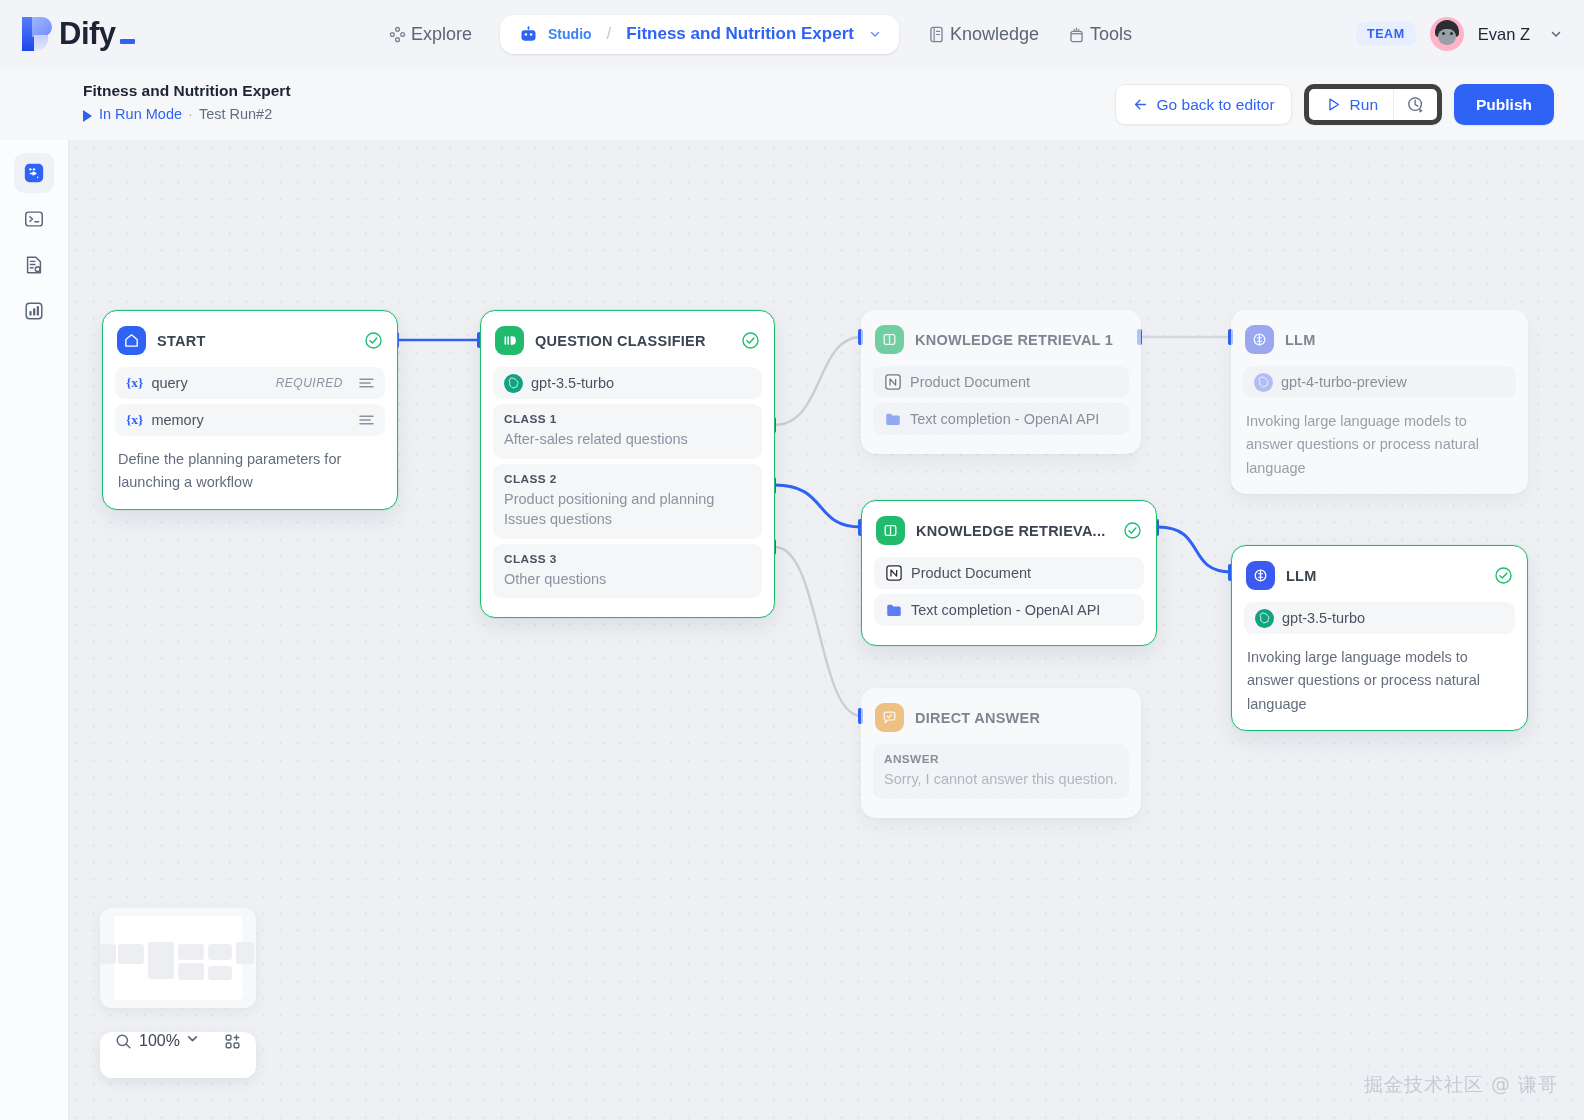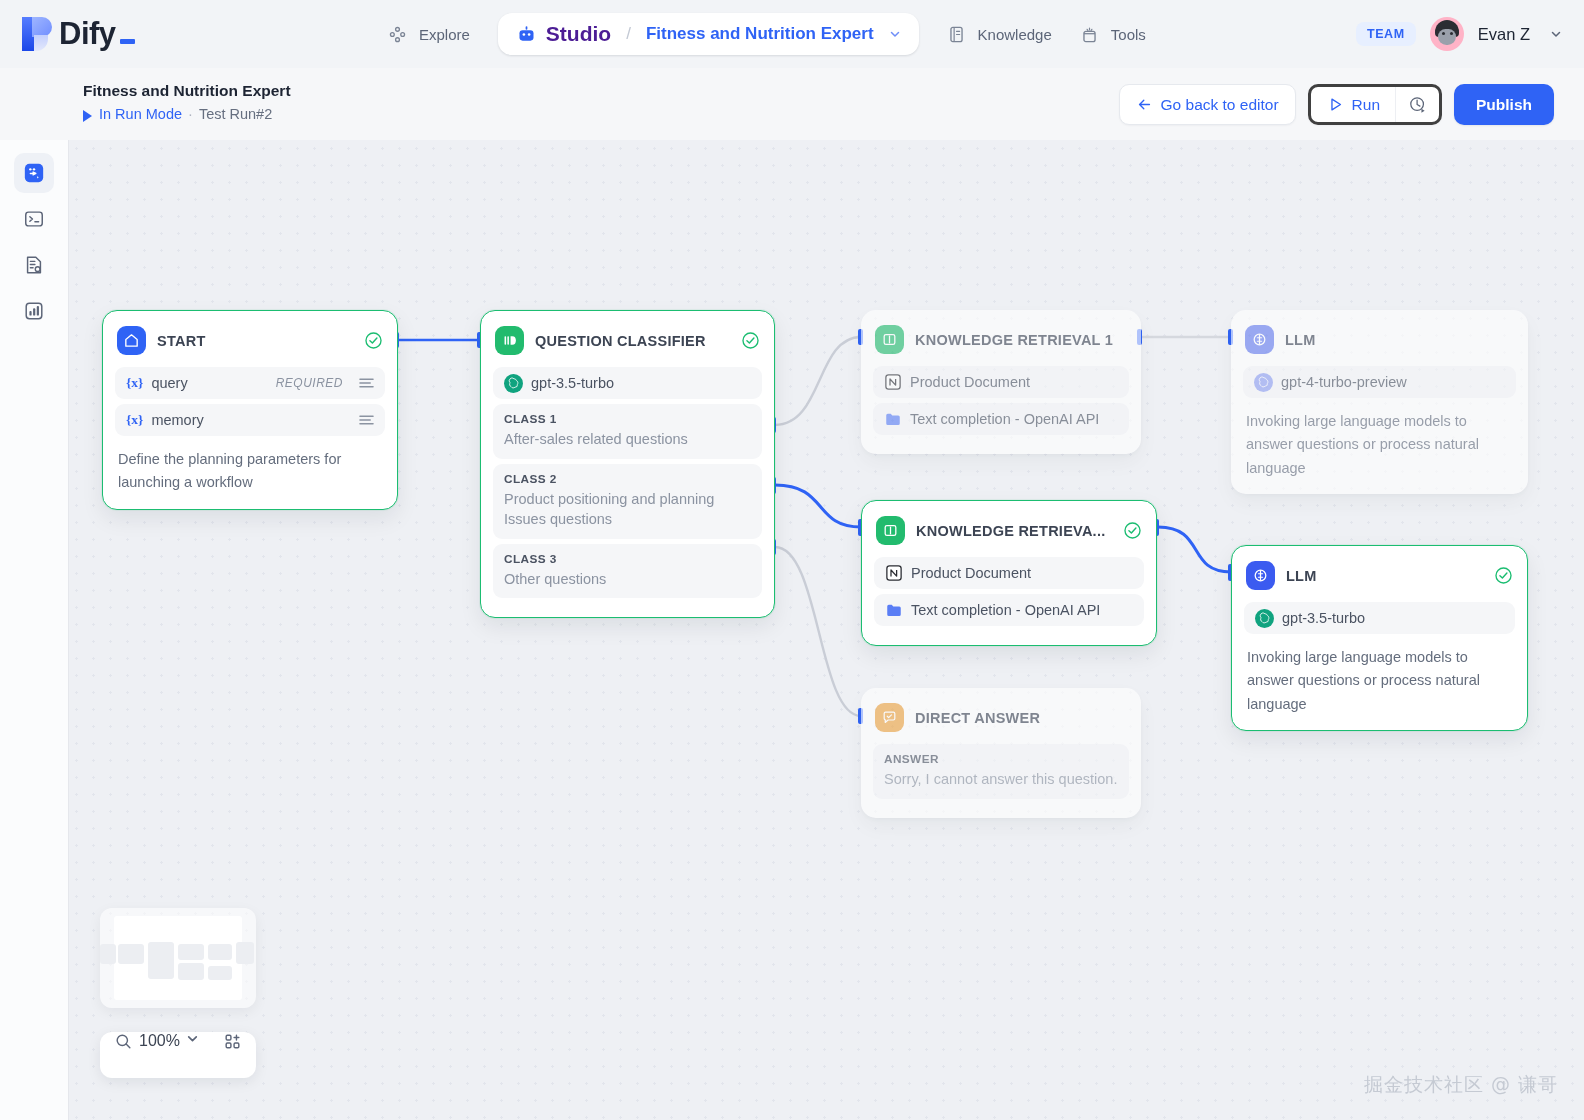--- a/index.html
+++ b/index.html
@@ -38,32 +38,32 @@
     font-size: 31px; font-weight: 700; color: #1d2433; letter-spacing: -0.5px;
     display: flex; align-items: baseline; gap: 2px;
   }
   .logo-cursor { width: 15px; height: 5px; background: #2f63f5; border-radius: 1px; display:inline-block; margin-left:2px;}
 
   .nav-center {
     position: absolute; left: 374px; top: 0; height: 68px;
     display: flex; align-items: center; gap: 0;
   }
   .nav-item {
-    display: flex; align-items: center; gap: 12px;
-    font-size: 15px; color: #5c6578; padding: 8px 14px; border-radius: 12px;
+    display: flex; align-items: center; gap: 4px;
+    font-size: 18px; color: #5c6578; padding: 8px 14px; border-radius: 12px;
     cursor: pointer; white-space: nowrap;
   }
   .nav-pill {
     display: flex; align-items: center; gap: 9px;
     background: #ffffff; border-radius: 14px;
     padding: 9px 18px; margin: 0 14px;
     box-shadow: 0 1px 3px rgba(16,24,40,.07), 0 1px 2px rgba(16,24,40,.05);
     cursor: pointer;
   }
-  .nav-pill .studio-label { font-size: 21px; font-weight: 700; color: #4c1d95; }
+  .nav-pill .studio-label { font-size: 14px; font-weight: 700; color: #3b82f6; }
   .nav-pill .slash { color: #c3c9d4; font-size: 17px; margin: 0 6px; }
   .nav-pill .app-name { font-size: 17px; font-weight: 700; color: #2f63f5; }
   .chev { width: 12px; height: 12px; margin-left: 6px; }
 
   .nav-right {
     position: absolute; right: 22px; top: 0; height: 68px;
     display: flex; align-items: center; gap: 14px;
   }
   .team-badge {
     background: #e7efff; color: #2f63f5; font-size: 12.5px; font-weight: 700;
@@ -106,21 +106,21 @@
     position: absolute; right: 30px; top: 16px;
     display: flex; align-items: flex-start; gap: 12px;
   }
   .btn-white {
     background: #fff; border: 1px solid #e6e9ee; border-radius: 10px;
     height: 41px; display: flex; align-items: center; gap: 8px;
     padding: 0 16px; font-size: 15.5px; color: #2f63f5; font-weight: 500;
     cursor: pointer; box-shadow: 0 1px 2px rgba(16,24,40,.04);
   }
   .btn-run-group {
-    background: #fff; border: 3px solid #404040; border-radius: 10px;
+    background: #fff; border: 5px solid #404040; border-radius: 10px;
     height: 41px; display: flex; align-items: center; overflow: hidden;
     box-shadow: 0 1px 2px rgba(16,24,40,.04);
   }
   .btn-run {
     display: flex; align-items: center; gap: 8px; padding: 0 15px 0 16px;
     height: 100%; font-size: 15.5px; color: #2f63f5; font-weight: 500; cursor: pointer;
   }
   .btn-hist {
     border-left: 1px solid #edeff3; height: 100%; width: 44px;
     display: flex; align-items: center; justify-content: center; cursor: pointer;

